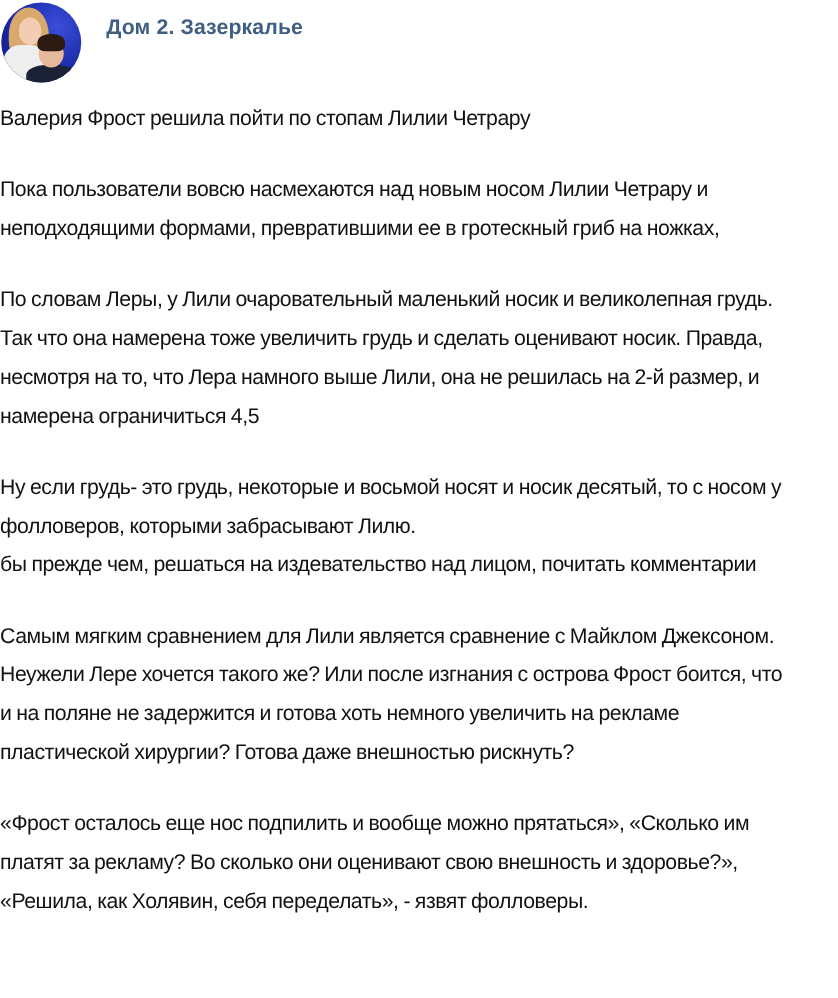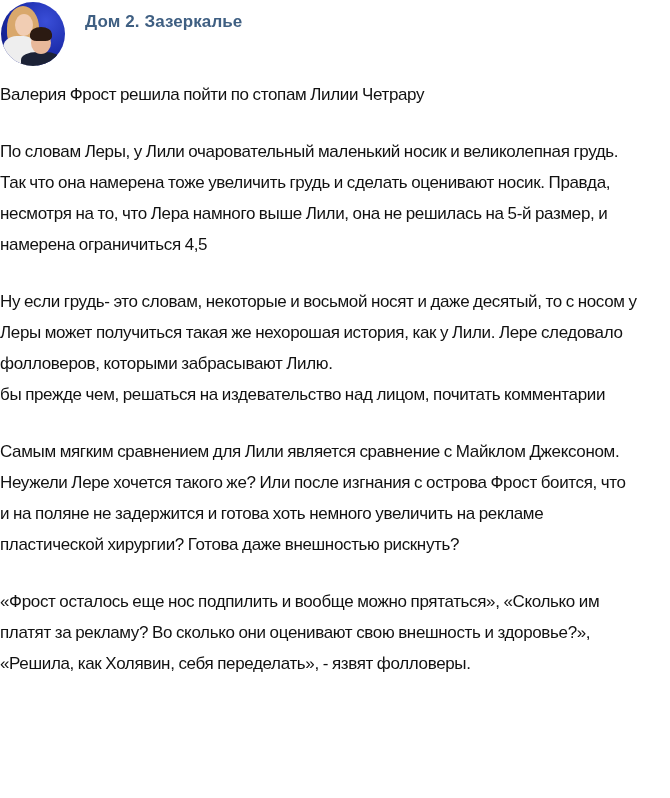--- a/index.html
+++ b/index.html
@@ -42,32 +42,33 @@
   </div>
   <a class="title">Дом 2. Зазеркалье</a>
 </div>
 
 <div class="content">
   <p class="para">
     <span class="ln">Валерия Фрост решила пойти по стопам Лилии Четрару</span>
   </p>
 
   <p class="para">
+    <span class="ln">Пока пользователи вовсю насмехаются над новым носом Лилии Четрару и</span>
+    <span class="ln">неподходящими формами, превратившими ее в гротескный гриб на ножках,</span>
   </p>
 
   <p class="para">
     <span class="ln">По словам Леры, у Лили очаровательный маленький носик и великолепная грудь.</span>
     <span class="ln">Так что она намерена тоже увеличить грудь и сделать оценивают носик. Правда,</span>
-    <span class="ln">несмотря на то, что Лера намного выше Лили, она не решилась на 5-й размер, и</span>
+    <span class="ln">несмотря на то, что Лера намного выше Лили, она не решилась на 2-й размер, и</span>
     <span class="ln">намерена ограничиться 4,5</span>
   </p>
 
   <p class="para">
-    <span class="ln">Ну если грудь- это словам, некоторые и восьмой носят и даже десятый, то с носом у</span>
-    <span class="ln">Леры может получиться такая же нехорошая история, как у Лили. Лере следовало</span>
+    <span class="ln">Ну если грудь- это грудь, некоторые и восьмой носят и носик десятый, то с носом у</span>
     <span class="ln">фолловеров, которыми забрасывают Лилю.</span>
     <span class="ln">бы прежде чем, решаться на издевательство над лицом, почитать комментарии</span>
   </p>
 
   <p class="para">
     <span class="ln">Самым мягким сравнением для Лили является сравнение с Майклом Джексоном.</span>
     <span class="ln">Неужели Лере хочется такого же? Или после изгнания с острова Фрост боится, что</span>
     <span class="ln">и на поляне не задержится и готова хоть немного увеличить на рекламе</span>
     <span class="ln">пластической хирургии? Готова даже внешностью рискнуть?</span>
   </p>

